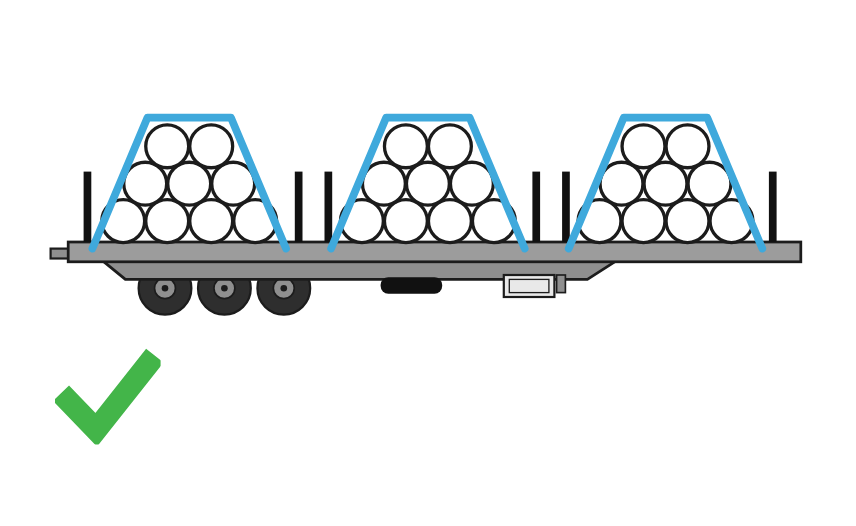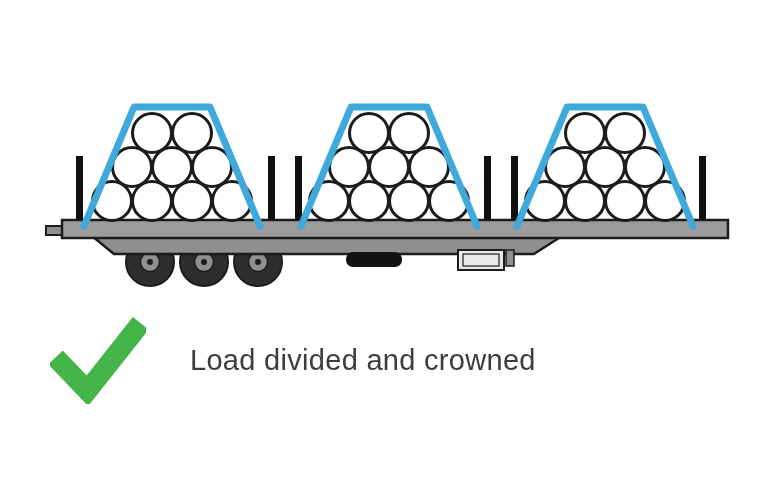--- a/index.html
+++ b/index.html
@@ -126,14 +126,13 @@
         <circle class="pipe" cx="625" cy="133" r="19.5"></circle>
       </g>
       <polyline class="strap" points="517,226 567,107 643,107 693,226"></polyline>
     </g>
 </svg>
 
 <div class="caption-row">
   <svg class="checkmark" width="96" height="88" viewBox="0 0 100 90">
     <path class="check-path" d="M13 50 L39 77 L88 15"></path>
   </svg>
-  <div class="caption-text">Load divided and crowned</div>
 </div>
 
 </body></html>

